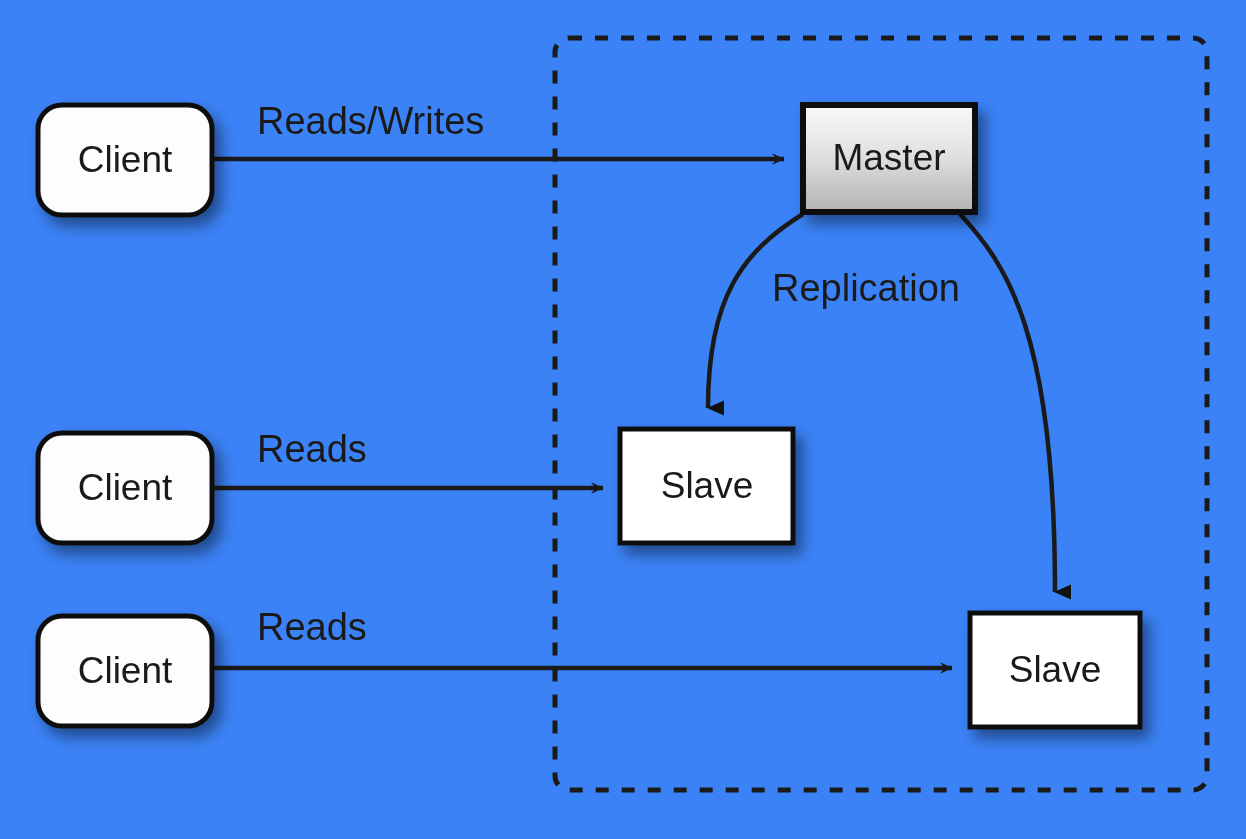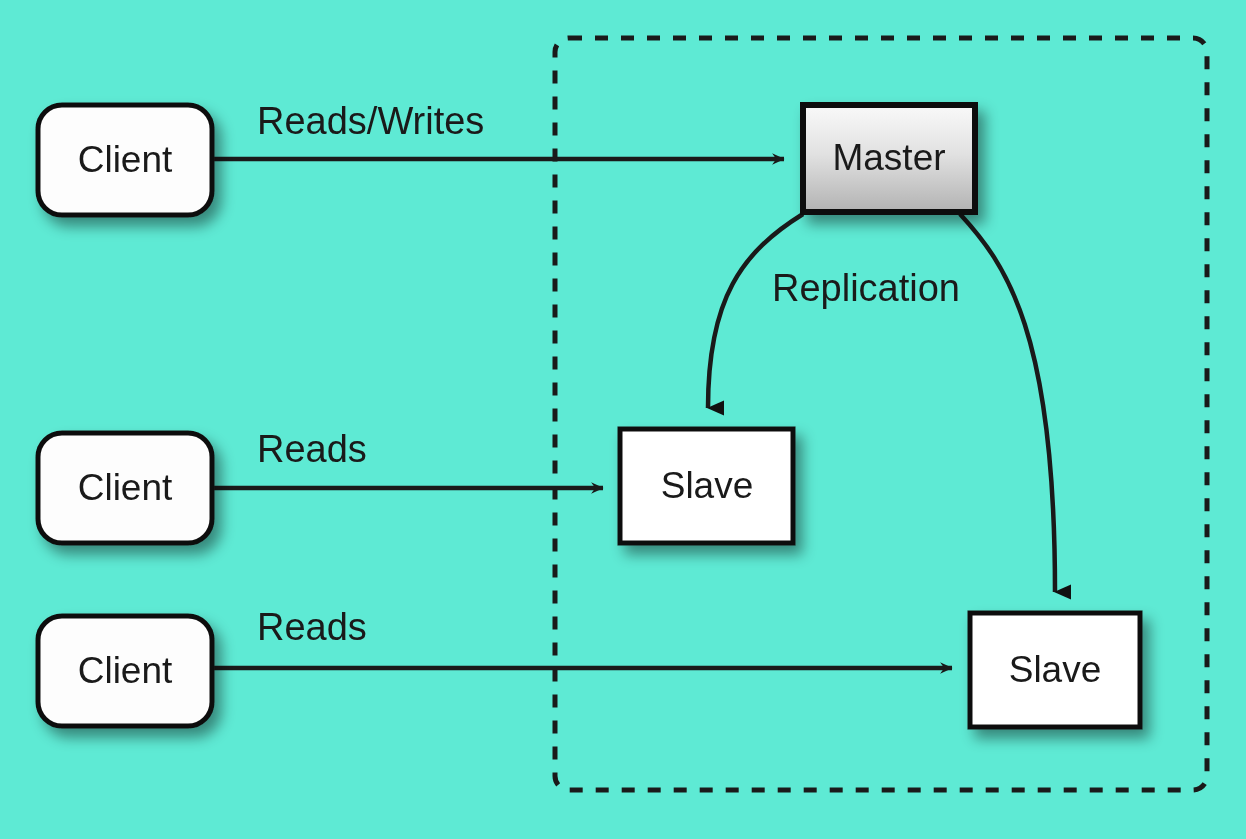--- a/index.html
+++ b/index.html
@@ -7,21 +7,21 @@
     padding: 0;
     background: #ffffff;
   }
   body {
     font-family: "Liberation Sans", sans-serif;
   }
   #canvas {
     position: relative;
     width: 1246px;
     height: 839px;
-    background: #5eead4;
+    background: #3b82f6;
     overflow: hidden;
   }
   #diagram-svg {
     position: absolute;
     left: 0;
     top: 0;
     width: 1246px;
     height: 839px;
   }
   .node-label {

